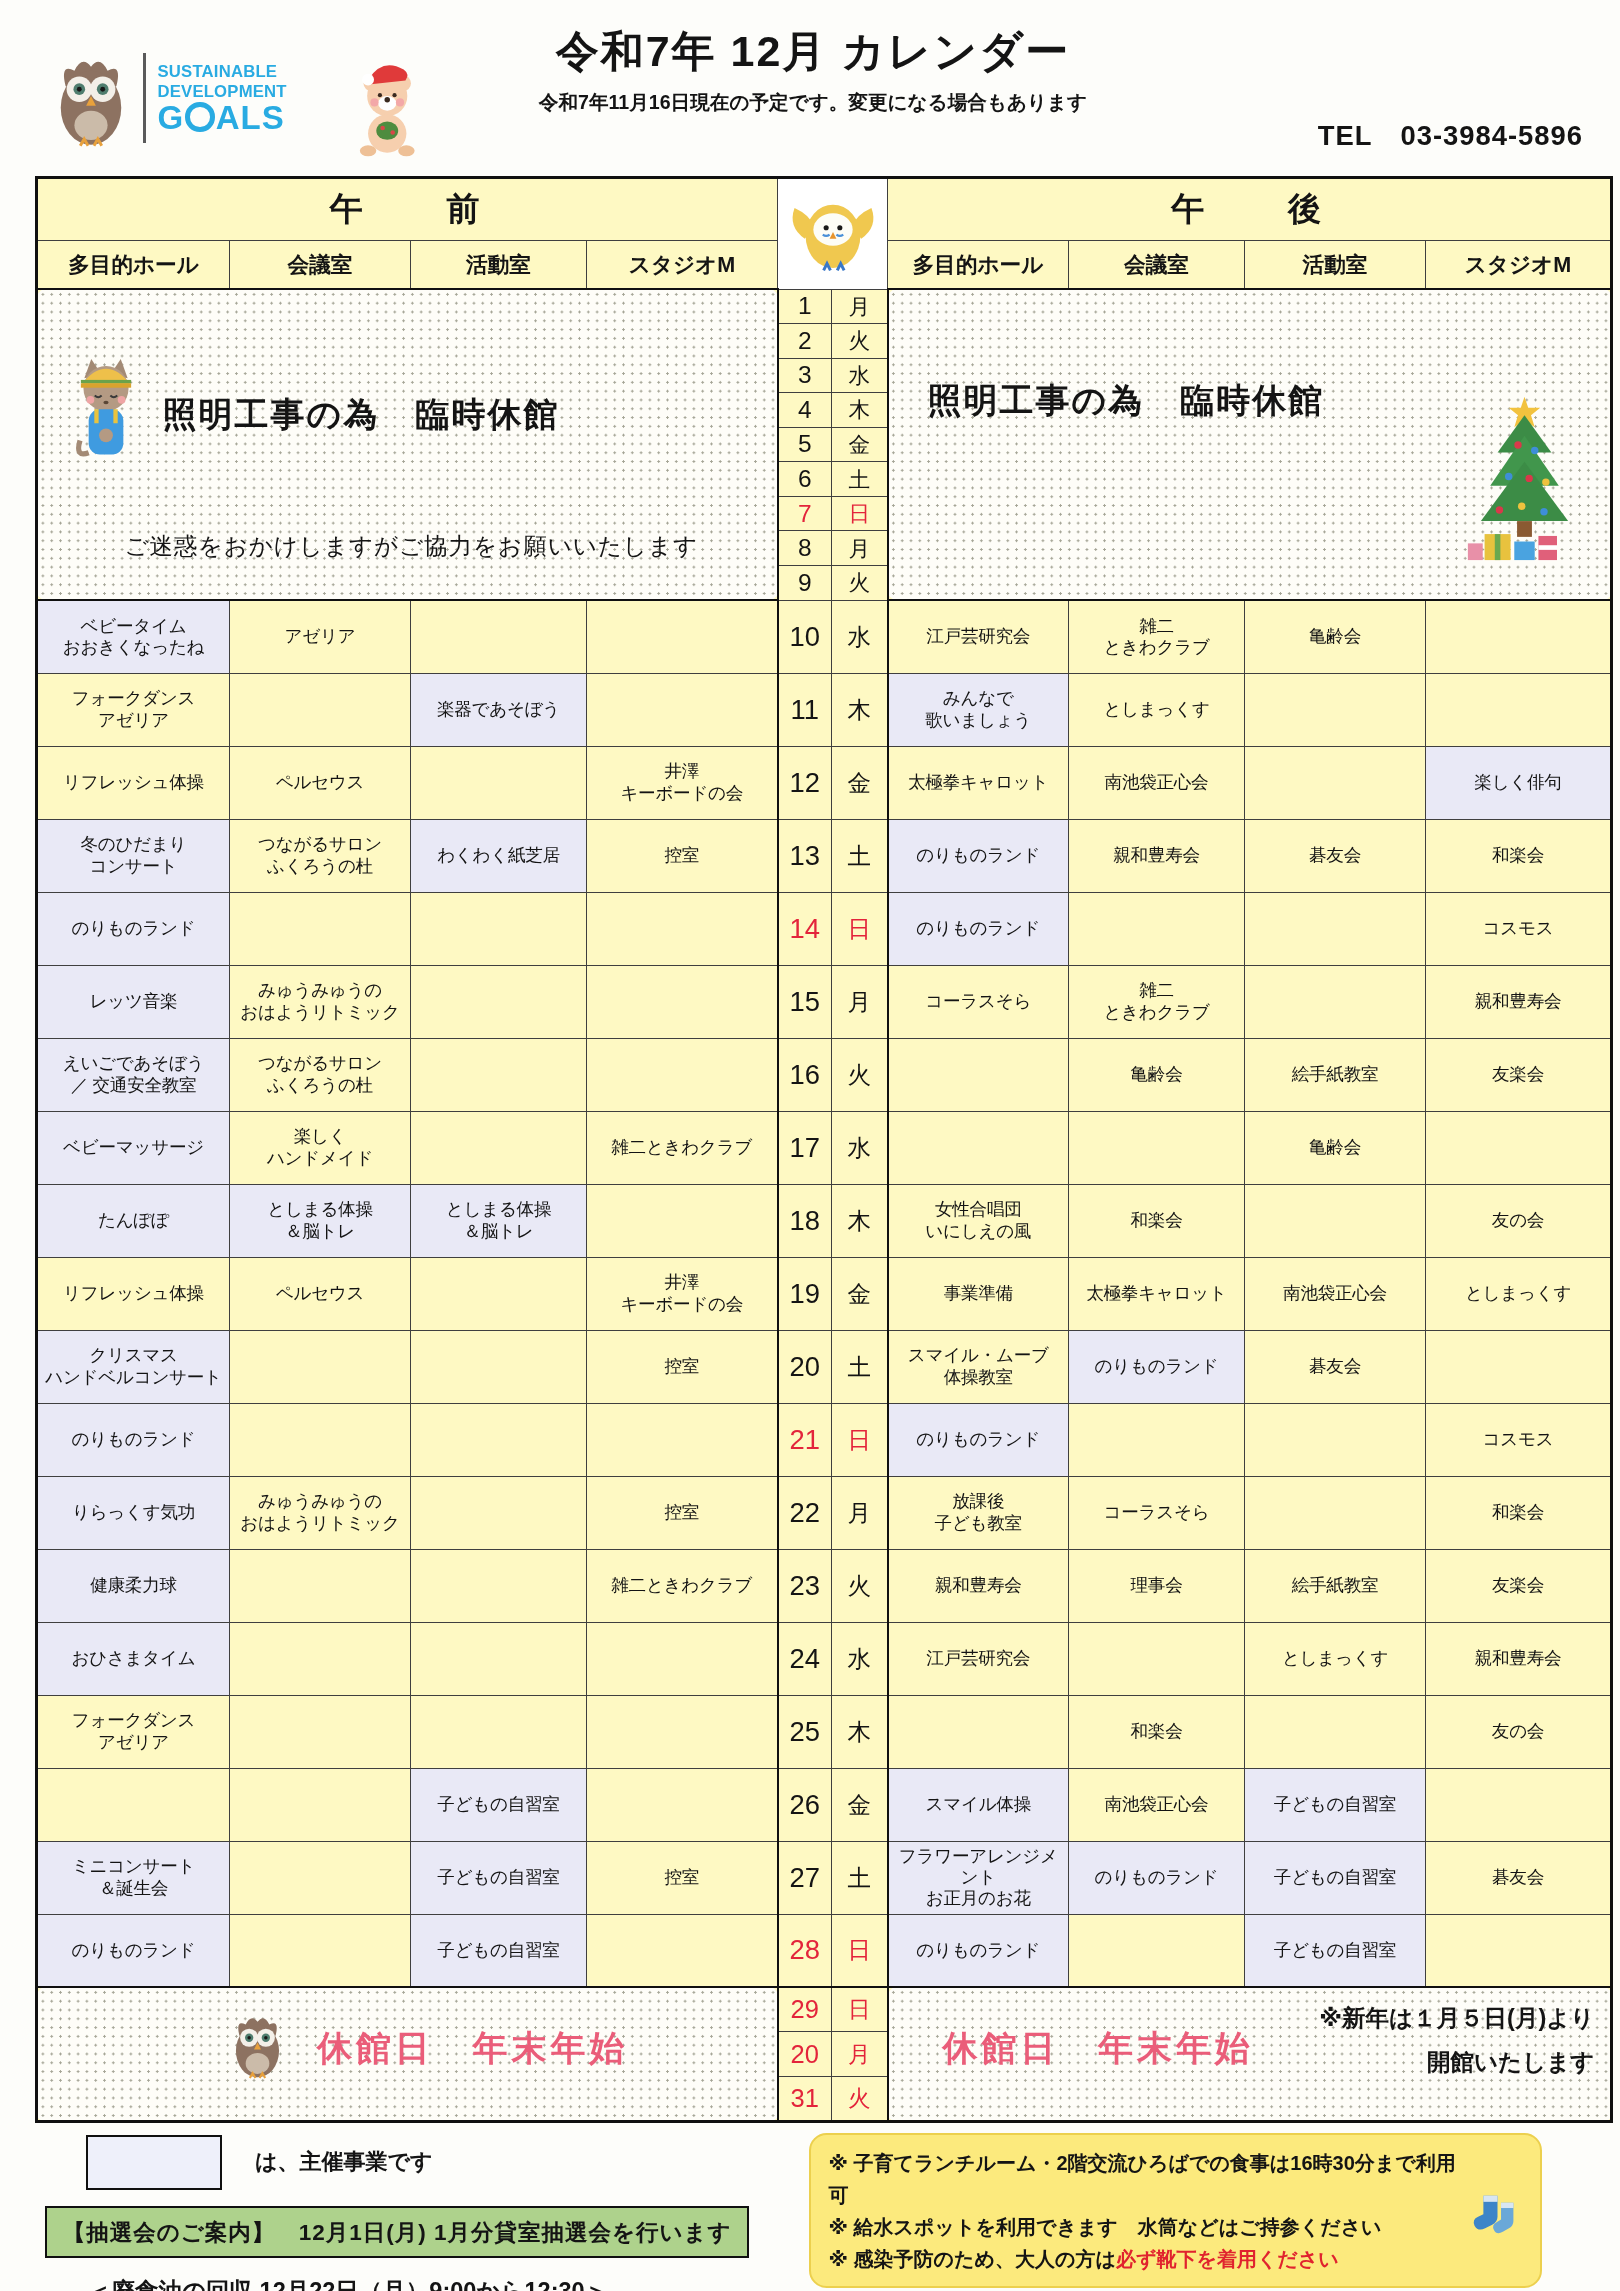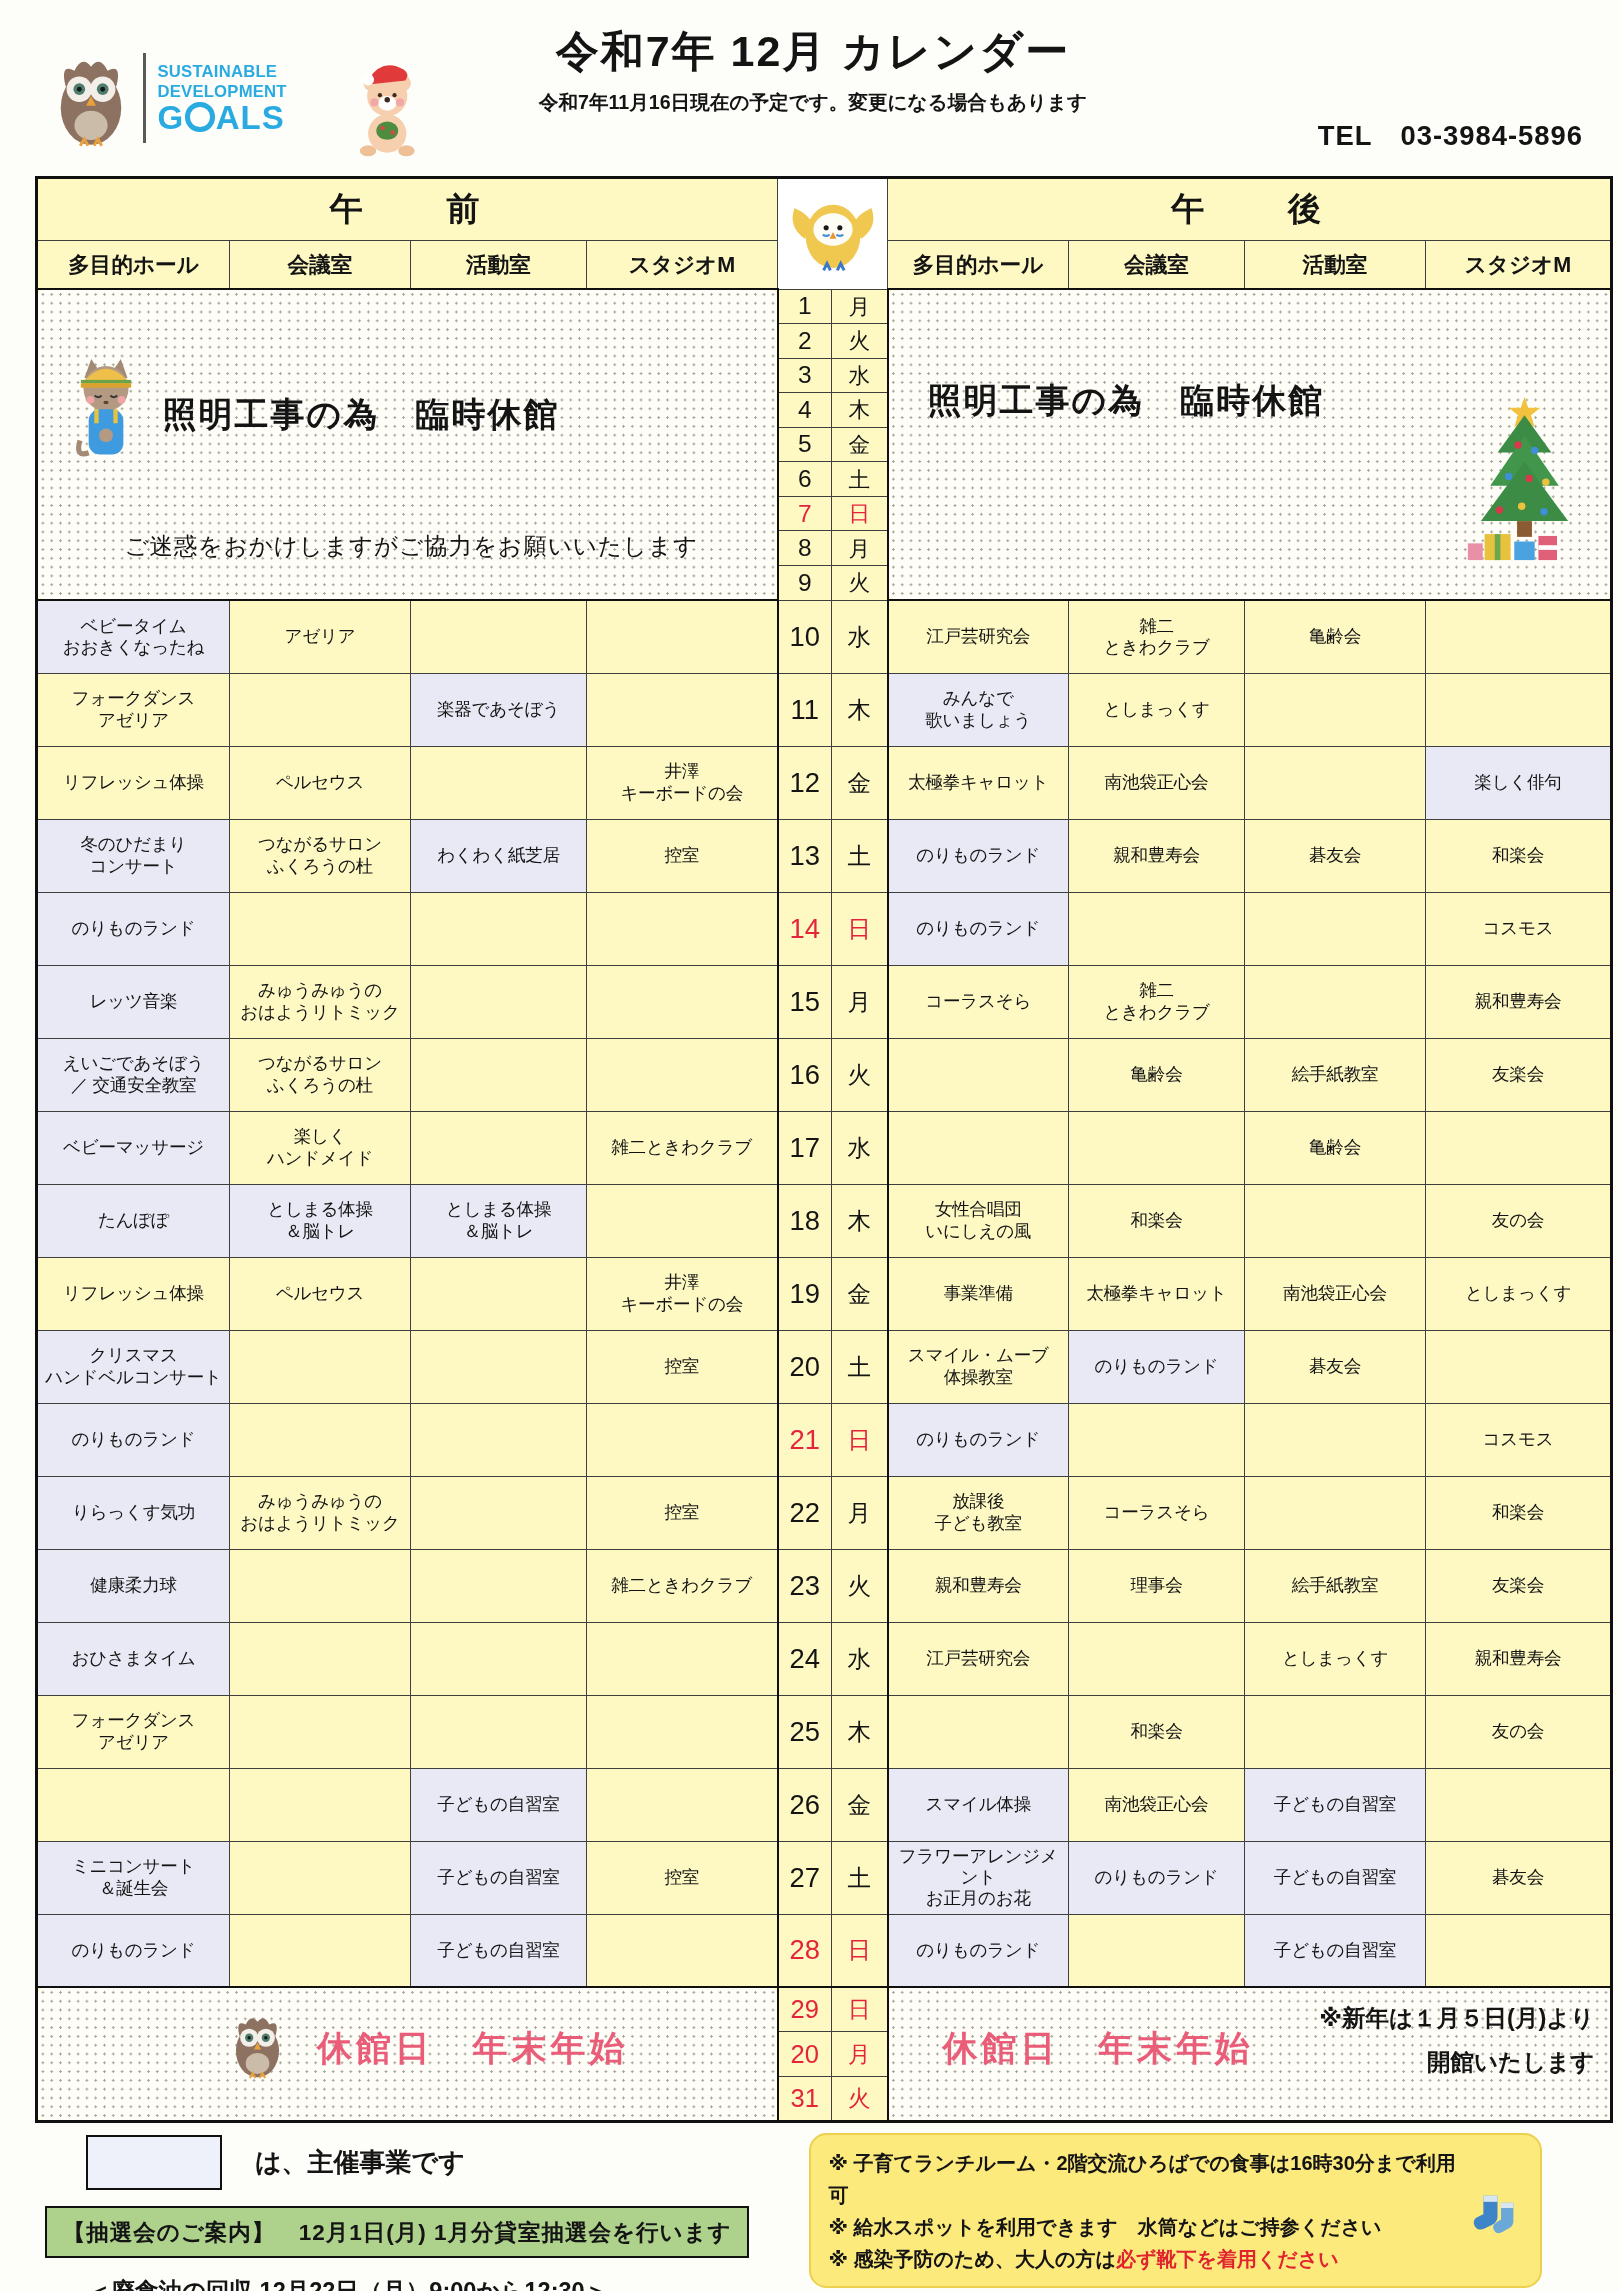--- a/index.html
+++ b/index.html
@@ -54,21 +54,21 @@
   .tree{position:absolute;right:24.5px;top:103px;}
   .ye-wrap{position:relative;height:132px;}
   .ye-owl{position:absolute;left:191px;top:17.6px;}
   .ye-msg{position:absolute;left:279px;top:37px;color:#ea5d79;font-size:35px;font-weight:bold;letter-spacing:3.9px;}
   .ye-msg-pm{left:54px;}
   .ye-note{position:absolute;right:15.7px;top:7.8px;font-size:23.5px;font-weight:bold;white-space:pre-line;text-align:right;line-height:1.9;}
   
   .footer{position:relative;margin-top:9.8px;height:186px;}
   .legend-row{position:absolute;left:86px;top:2px;display:flex;align-items:center;gap:33px;}
   .legend-swatch{width:132px;height:51px;background:#eef0fa;border:2.9px solid #101010;}
-  .legend-text{font-size:26px;font-weight:bold;}
+  .legend-text{font-size:22px;font-weight:bold;}
   .lottery-box{position:absolute;left:45px;top:73px;background:#aed28c;border:2.9px solid #101010;padding:8.8px 15.7px;font-size:22.5px;font-weight:bold;letter-spacing:1px;}
   .oil-line{position:absolute;left:88px;top:142px;font-size:23.5px;font-weight:bold;}
   .oil-line .ul{border-bottom:2.9px solid #101010;padding-bottom:2.9px;}
   .notes-box{position:absolute;left:809px;top:0;width:637px;background:#fcea7d;border:2.9px solid #ecd04e;border-radius:17.6px;padding:11.8px 74px 11.8px 17.6px;font-size:20px;font-weight:bold;line-height:1.6;}
   .warn{color:#e0232e;}
   .socks{position:absolute;right:15.7px;top:57px;}
 </style>
 </head>
 <body>
 

